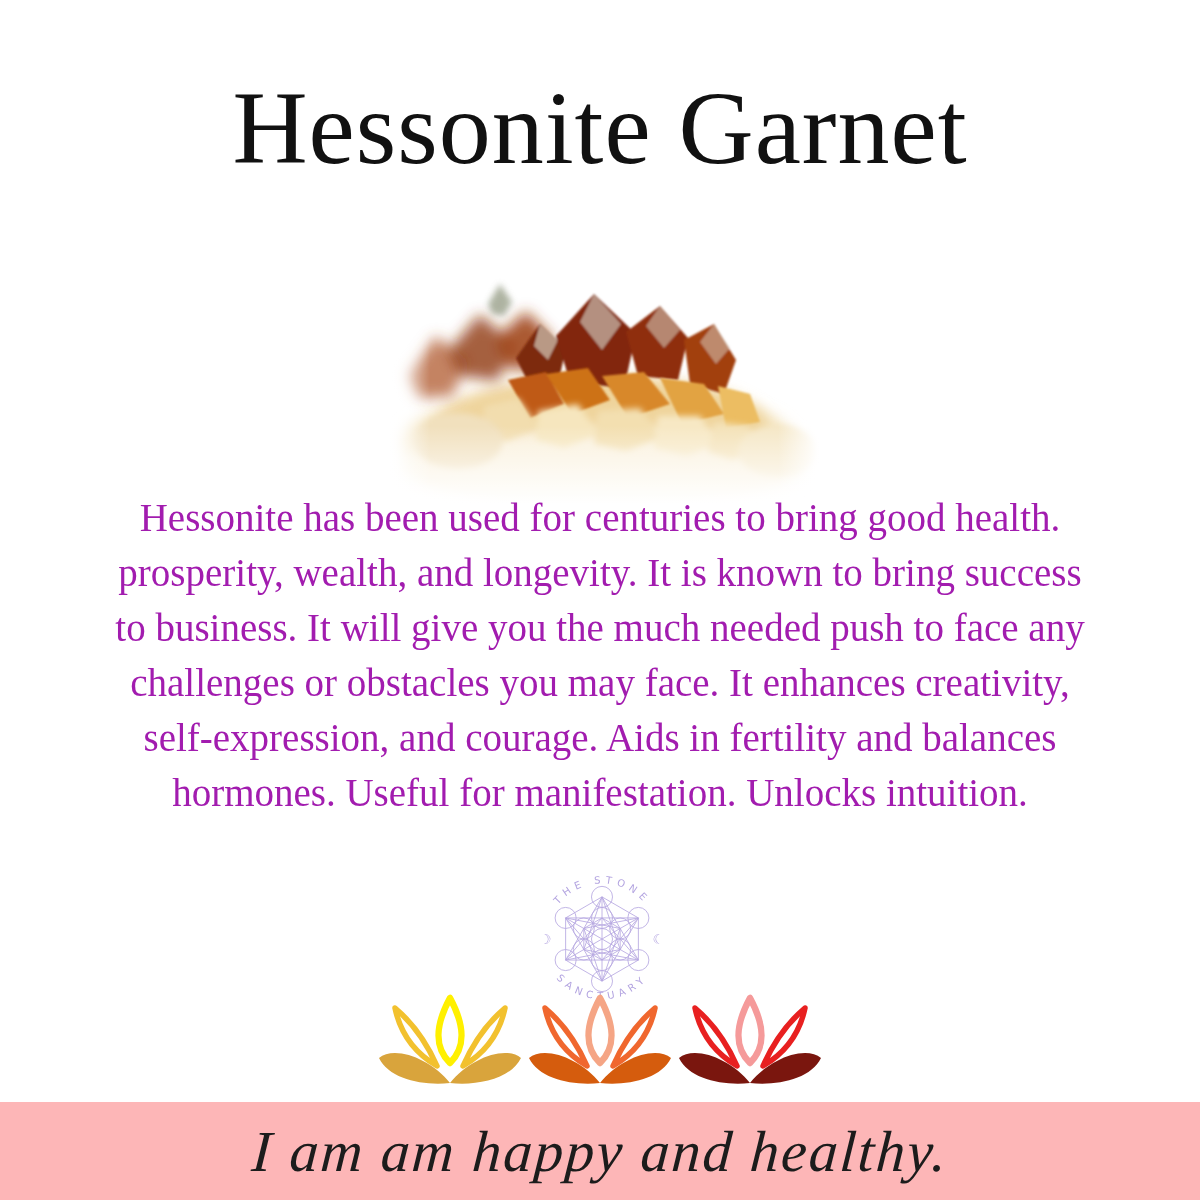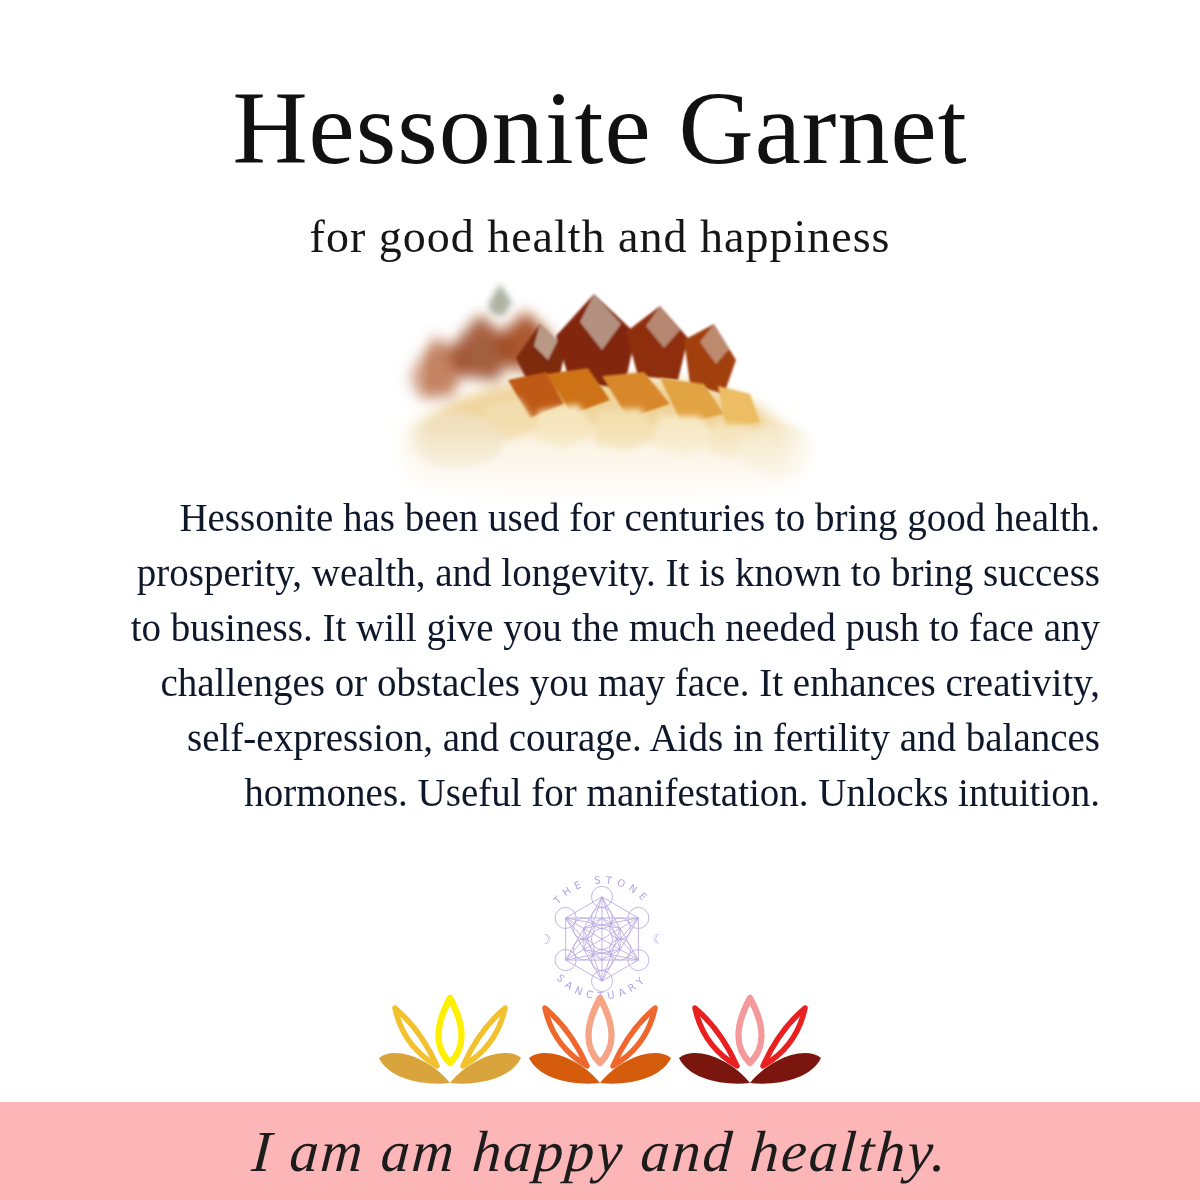--- a/index.html
+++ b/index.html
@@ -37,24 +37,24 @@
   .crystal {
     position: absolute;
     left: 388px; top: 276px;
     width: 432px; height: 228px;
   }
   .paragraph {
     position: absolute;
     top: 490px; left: 100px;
     width: 1000px;
     margin: 0;
-    text-align: right;
+    text-align: center;
     font-size: 39px;
     line-height: 55px;
-    color: #0f172a;
+    color: #a21caf;
   }
   .logo {
     position: absolute;
     left: 532px; top: 872px;
     width: 140px; height: 134px;
     --lavender: #b3a4e0;
   }
   .logo svg { width: 100%; height: 100%; }
   .logo .geo { stroke: var(--lavender); fill: none; stroke-width: 0.9; opacity: 0.95; }
   .logo text, .logo textPath { fill: var(--lavender); stroke: none; }
@@ -90,21 +90,20 @@
     transform: skewX(-4deg);
   }
 </style>
 </head>
 <body>
 
 <div class="canvas">
 
   <h1 class="title">Hessonite Garnet</h1>
 
-  <div class="subtitle">for good health and happiness</div>
 
   <svg class="crystal" viewBox="0 0 432 228" aria-hidden="true">
     <defs>
       <filter id="b7" x="-40%" y="-40%" width="180%" height="180%">
           <feGaussianBlur stdDeviation="7"></feGaussianBlur>
         </filter>
       <filter id="b3" x="-40%" y="-40%" width="180%" height="180%">
           <feGaussianBlur stdDeviation="3"></feGaussianBlur>
         </filter>
       <filter id="b1" x="-20%" y="-20%" width="140%" height="140%">

